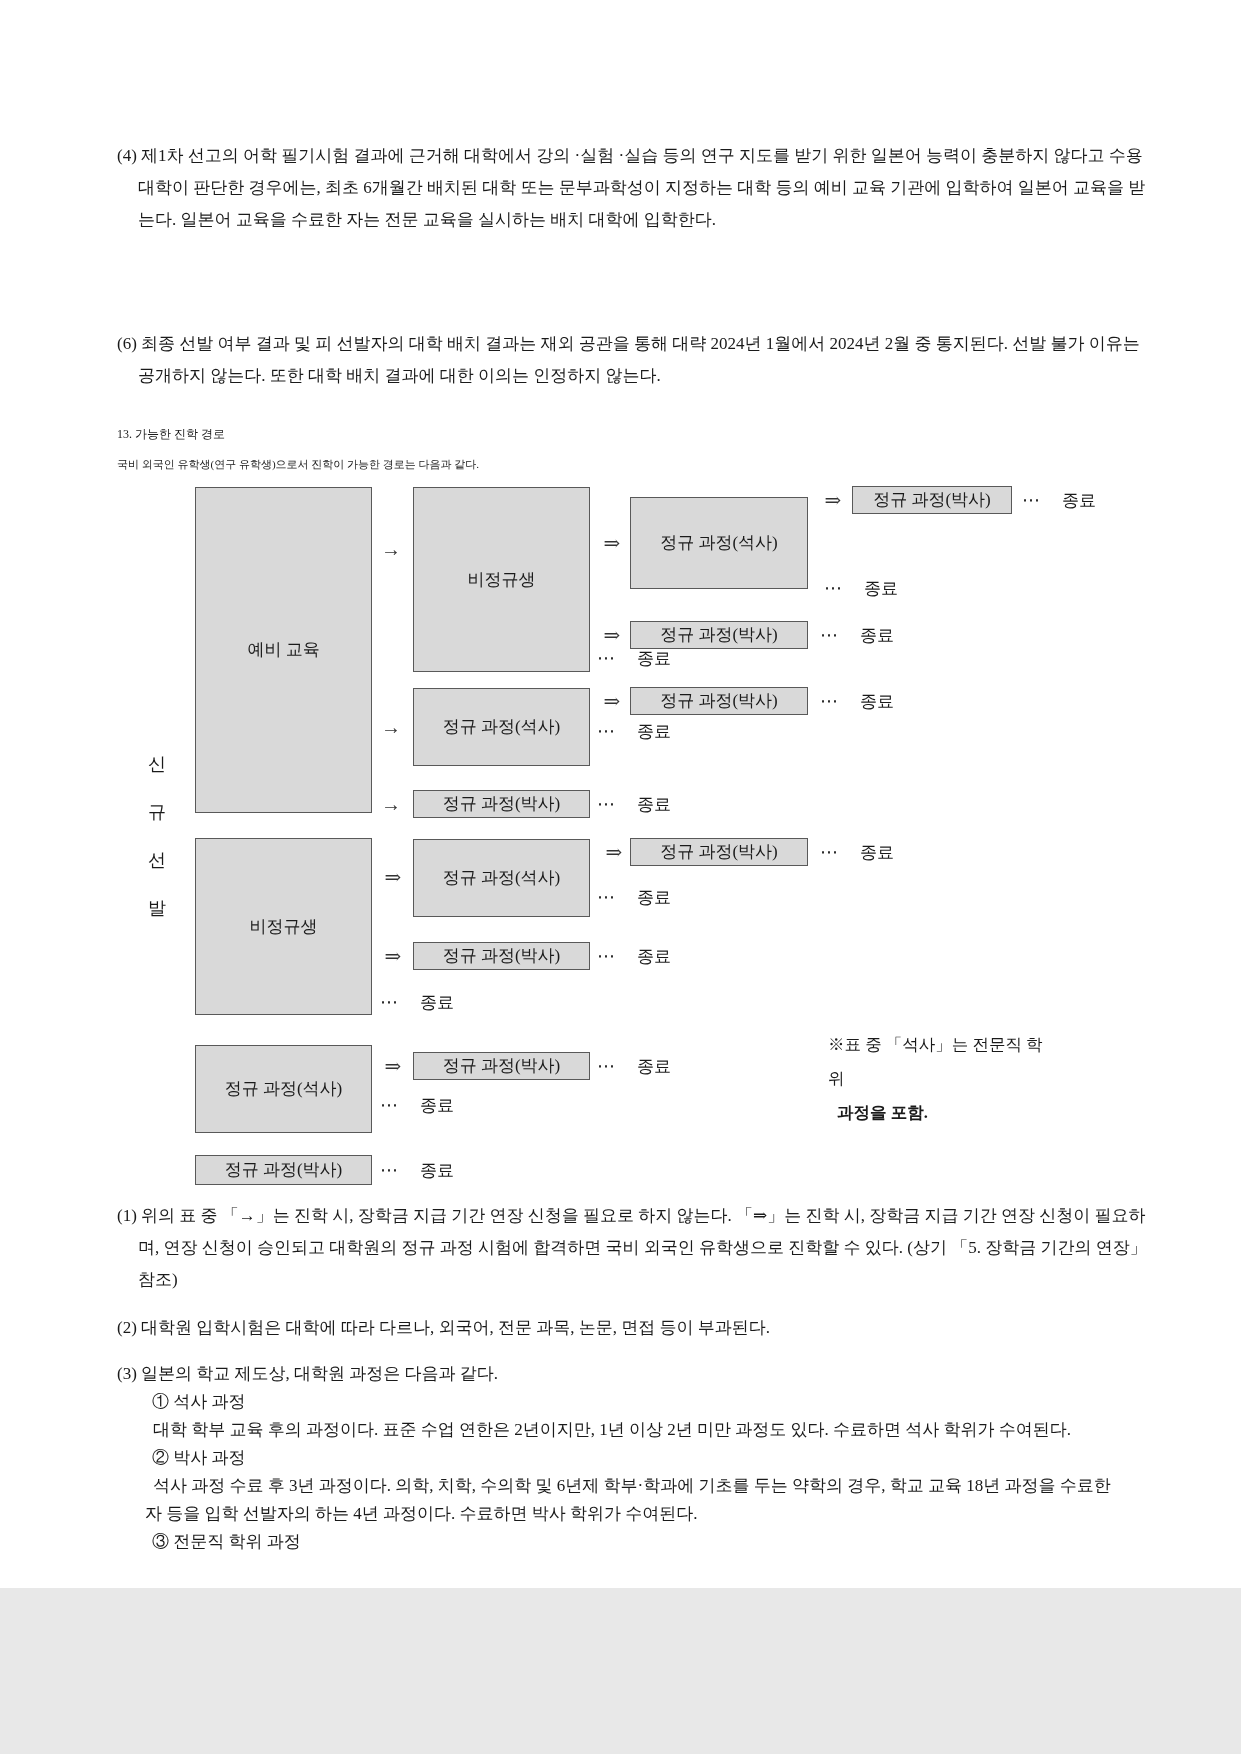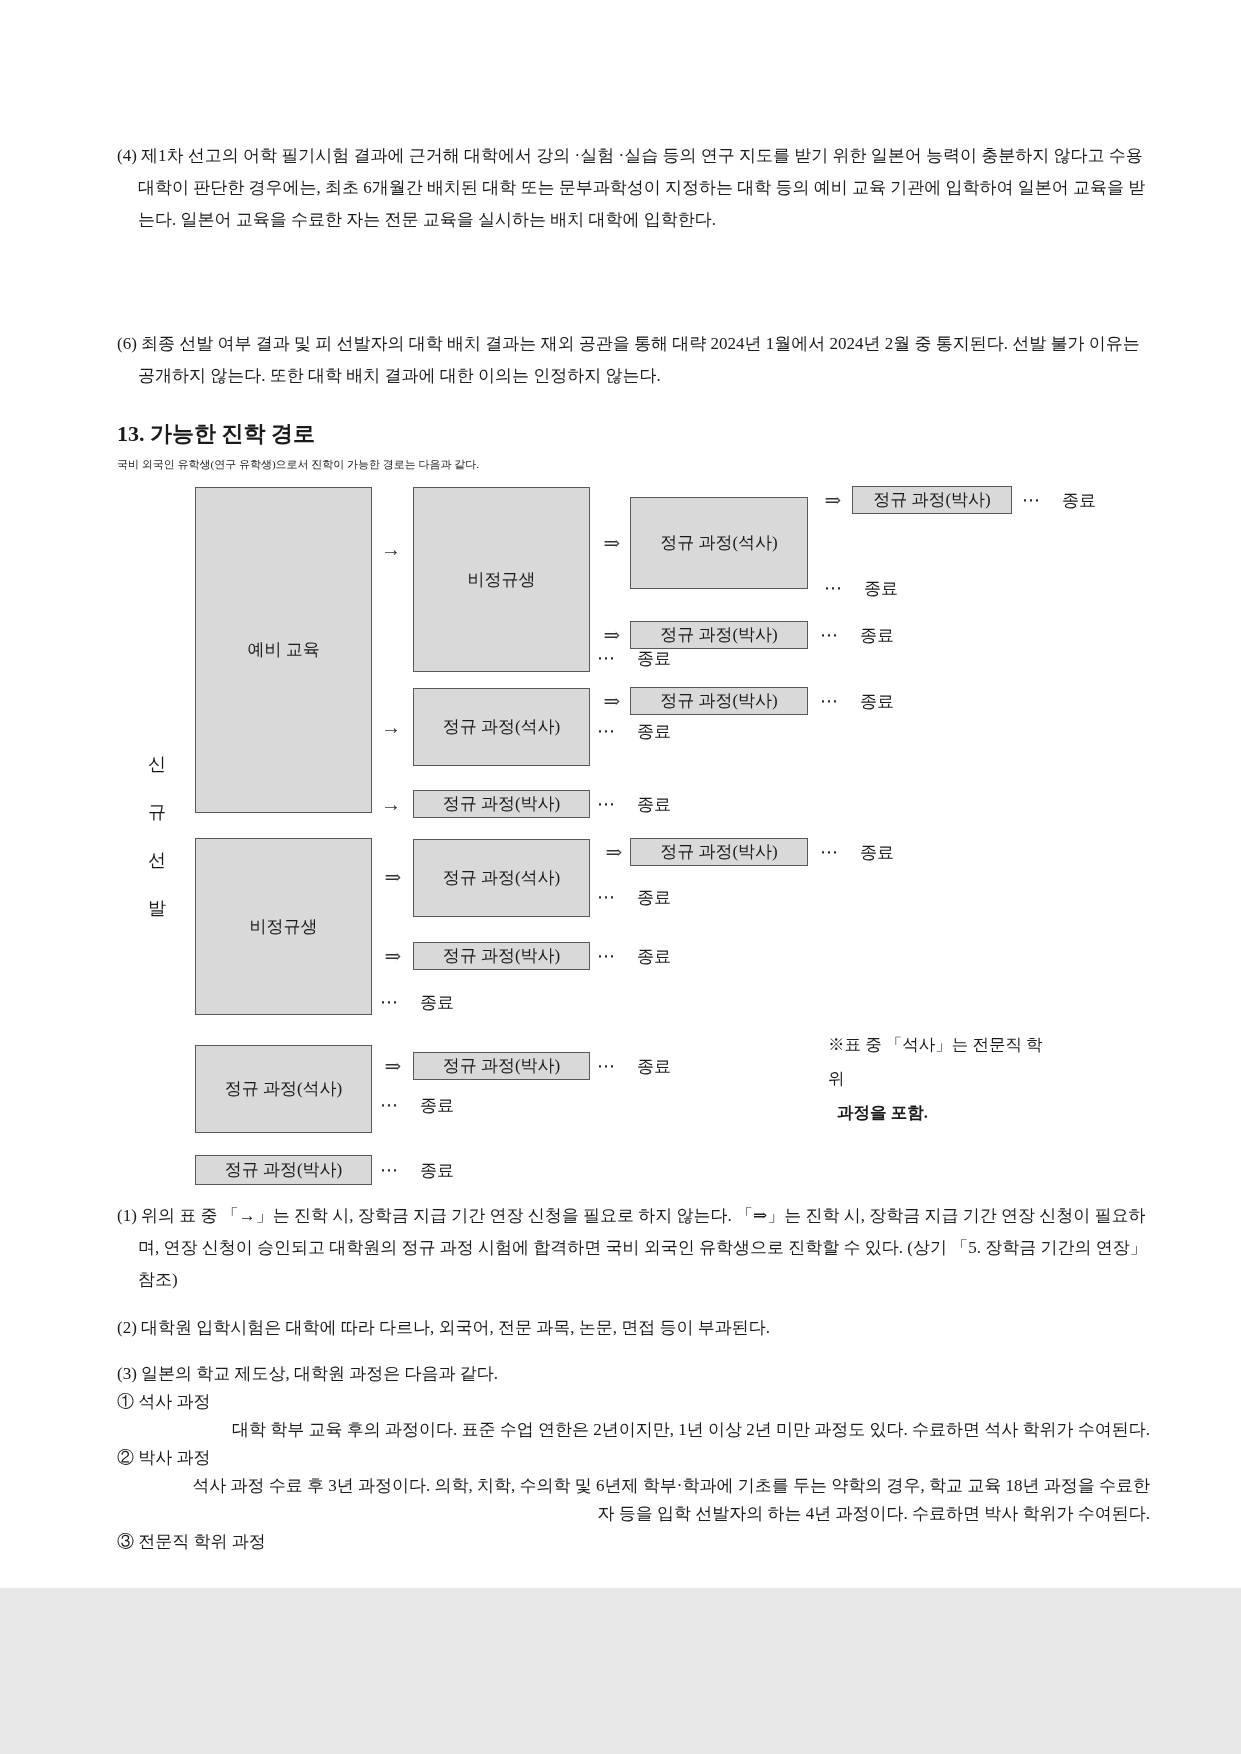--- a/index.html
+++ b/index.html
@@ -13,21 +13,21 @@
   }
   .para{
     position:absolute;
     left:117px;width:1022px;
     font-size:17px;line-height:32px;
     padding-left:21px;text-indent:-21px;
     white-space:pre-wrap;
   }
   .heading{
     position:absolute;left:117px;
-    font-size:22px;font-weight:bold;line-height:30px;
+    font-size:12px;font-weight:normal;line-height:30px;
   }
   .intro{
     position:absolute;left:117px;
     font-size:11px;line-height:30px;
   }
   
   .dbox{
     position:absolute;
     background:#d9d9d9;
     border:1px solid #595959;
@@ -51,22 +51,22 @@
   }
   .dnote{
     position:absolute;left:828px;top:1028px;width:230px;
     font-size:16.5px;line-height:34px;
   }
   .dnote .l2{display:block;padding-left:9px;font-weight:bold;}
   .p3block{
     position:absolute;left:117px;top:1360px;width:1030px;
     font-size:17px;line-height:28px;
   }
-  .p3block .sub-title{font-family:Liberation Serif, serif;}
-  .p3block .sub-body{margin-left:58px;text-indent:8px;width:975px;text-align:right;}
+  .p3block .sub-title{margin-left:35px;font-family:Liberation Serif, serif;}
+  .p3block .sub-body{margin-left:28px;text-indent:8px;width:975px;}
 </style>
 </head>
 <body>
 
 <div class="page">
 
   <div class="para" style="top:140px">(4) 제1차 선고의 어학 필기시험 결과에 근거해 대학에서 강의 ·실험 ·실습 등의 연구 지도를 받기 위한 일본어 능력이 충분하지 않다고 수용 대학이 판단한 경우에는, 최초 6개월간 배치된 대학 또는 문부과학성이 지정하는 대학 등의 예비 교육 기관에 입학하여 일본어 교육을 받는다. 일본어 교육을 수료한 자는 전문 교육을 실시하는 배치 대학에 입학한다.</div>
   <div class="para" style="top:328px">(6) 최종 선발 여부 결과 및 피 선발자의 대학 배치 결과는 재외 공관을 통해 대략 2024년 1월에서 2024년 2월 중 통지된다. 선발 불가 이유는 공개하지 않는다. 또한 대학 배치 결과에 대한 이의는 인정하지 않는다.</div>
 
   <div class="heading" style="top:419px">13. 가능한 진학 경로</div>

